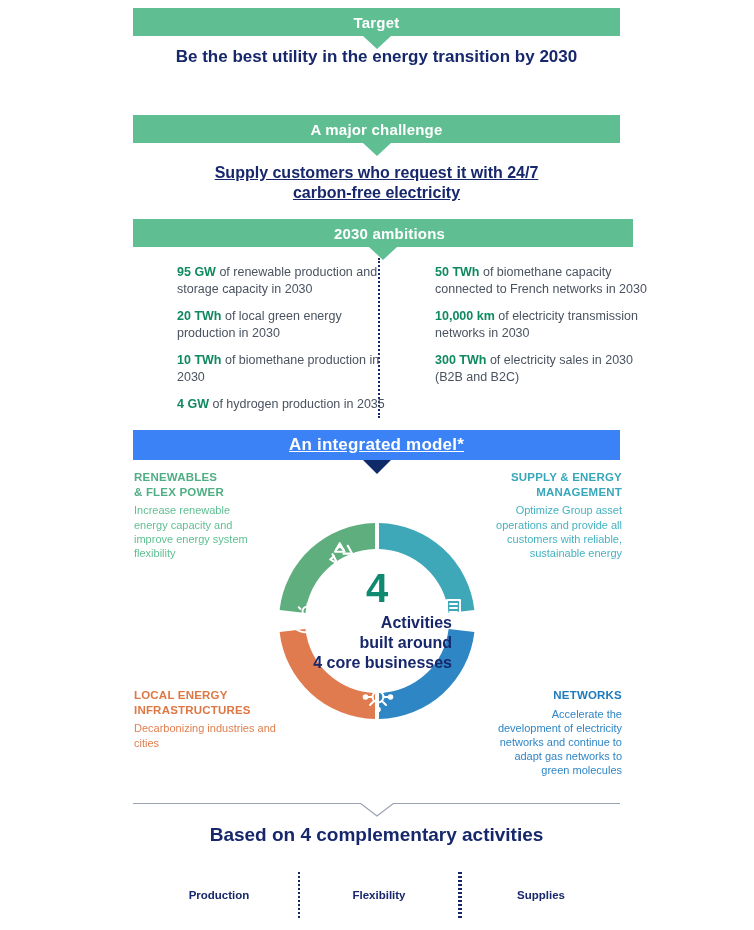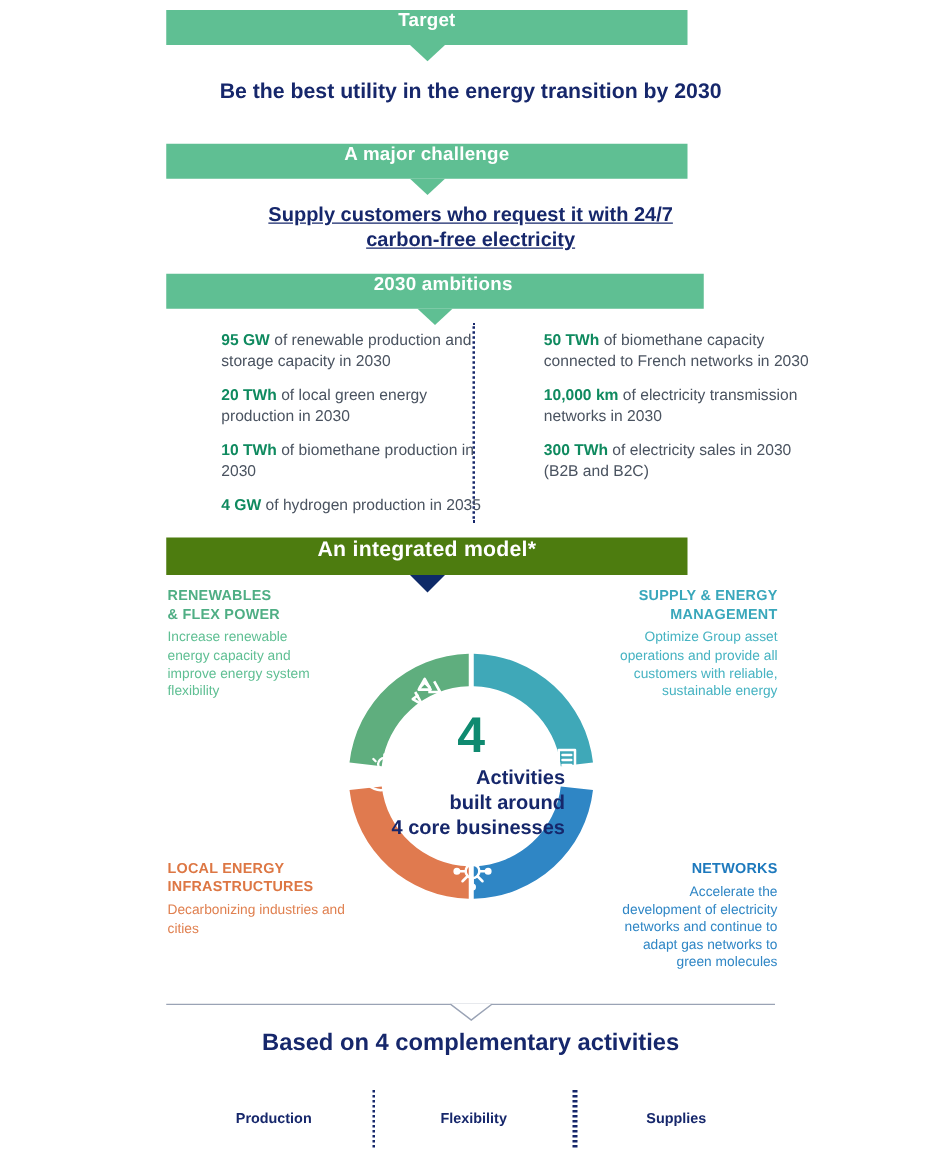--- a/index.html
+++ b/index.html
@@ -18,30 +18,31 @@
 
   .page {
     position: absolute;
     inset: 0;
   }
 
   
   .banner {
     position: absolute;
     left: 133px;
-    width: 417px;
+    width: 487px;
     height: 28px;
     display: flex;
+    align-items: center;
     justify-content: center;
     color: #ffffff;
     font-weight: bold;
     letter-spacing: .2px;
   }
   .banner.green  { background: #5fbf93; }
-  .banner.navy   { background: #4d7c0f; }
+  .banner.navy   { background: #3b82f6; text-decoration: underline; }
 
   .banner .notch {
     position: absolute;
     top: 100%;
     left: 50%;
     transform: translateX(-50%);
     width: 0;
     height: 0;
     border-left: 14px solid transparent;
     border-right: 14px solid transparent;
@@ -196,21 +197,21 @@
 </style>
 </head>
 <body>
 
 <div class="page">
 
   <div class="banner green" style="top:8px;">
     <span style="font-size:15px;">Target</span>
     <span class="notch"></span>
   </div>
-  <div class="statement" style="top:62px; font-size:17px;">Be the best utility in the energy transition by 2030</div>
+  <div class="statement" style="top:46px; font-size:17px;">Be the best utility in the energy transition by 2030</div>
 
   <div class="banner green" style="top:115px;">
     <span style="font-size:15px;">A major challenge</span>
     <span class="notch"></span>
   </div>
   <div class="statement" style="top:163px; font-size:16px;text-decoration:underline;">
     <div>Supply customers who request it with 24/7</div>
     <div>carbon-free electricity</div>
   </div>
 

